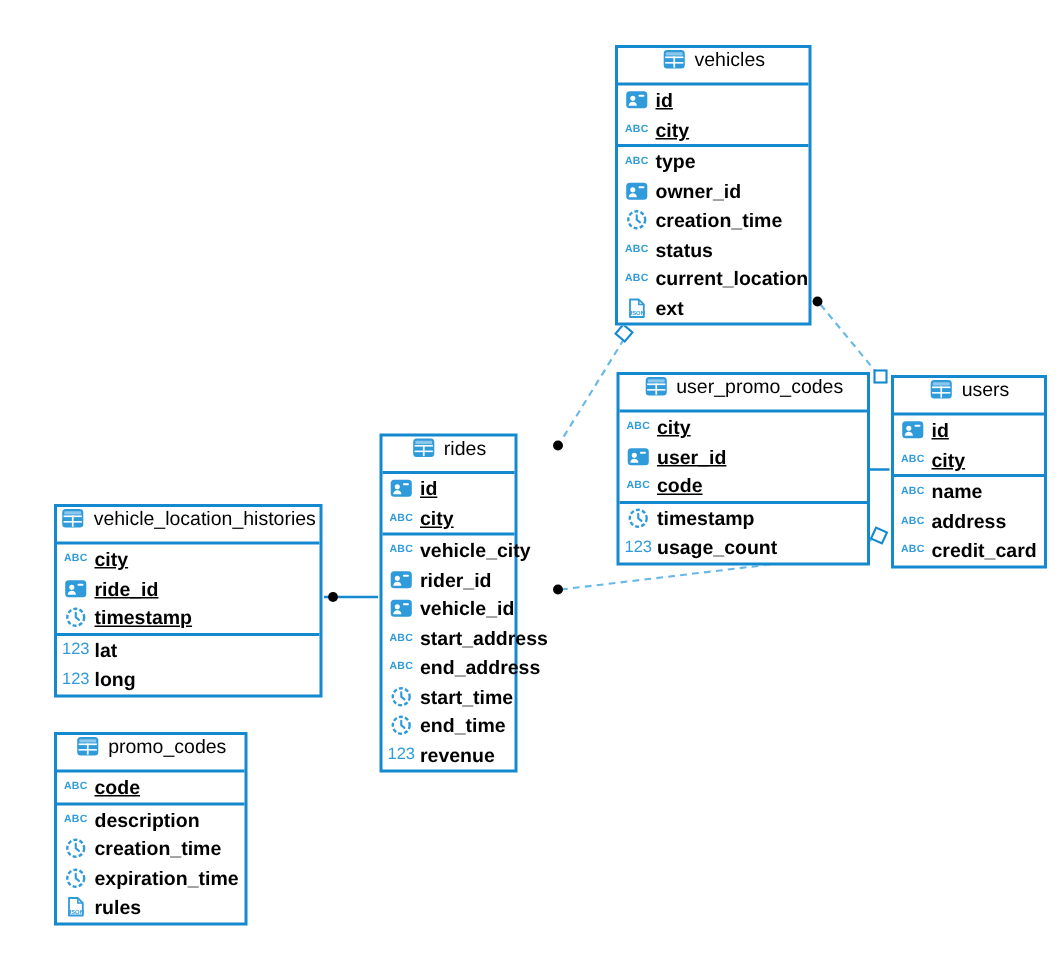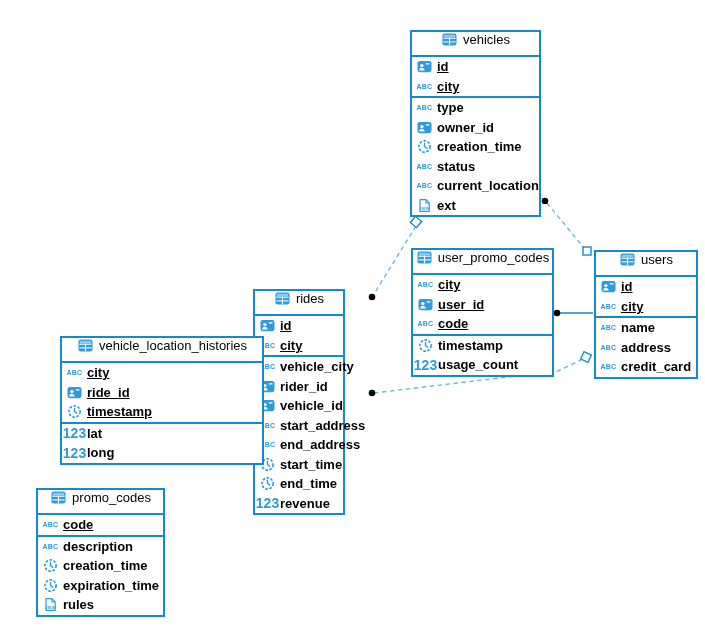--- a/index.html
+++ b/index.html
@@ -17,21 +17,21 @@
     border-bottom:2px solid var(--accent);font-size:13px;color:#000;white-space:nowrap;
   }
   .section + .section{border-top:2px solid var(--accent);}
   .frow{
     height:19.5px;display:flex;align-items:center;gap:4px;padding-left:4px;
     font-size:13px;color:#000;white-space:nowrap;
   }
   .frow.key .flabel{font-weight:700;text-decoration:underline;}
   .ficon{width:17px;flex:none;display:flex;align-items:center;justify-content:center;color:var(--icon);}
   .abc{font-family:"Liberation Sans",sans-serif;font-weight:700;font-size:7px;letter-spacing:.2px;color:var(--icon);}
-  .n123{font-family:"Liberation Sans",sans-serif;font-weight:700;font-size:14px;color:var(--icon);}
+  .n123{font-family:"Liberation Sans",sans-serif;font-weight:400;font-size:11px;color:var(--icon);}
   .flabel{line-height:1;font-weight:bold;}
 </style>
 </head>
 <body>
 
 <div id="canvas" style="--accent: #1489cf; --icon: #2f9bdb; background: rgb(255, 255, 255);">
   <svg id="wires" width="705" height="636">
       <g>
         <polyline points="416,226 374,294" fill="none" stroke="#66b8e8" stroke-width="1.4" stroke-dasharray="4.5 3.5"></polyline>
         <rect x="412" y="218" width="8" height="8" fill="#ffffff" stroke="#1489cf" stroke-width="1.4" transform="rotate(40 416 222)"></rect>
@@ -132,21 +132,21 @@
             <svg width="15" height="15" viewBox="0 0 16 16">
               <path d="M3.2 1.8h6.3L13 5.3v8.9H3.2z" fill="none" stroke="currentColor" stroke-width="1.3" stroke-linejoin="round"></path>
               <path d="M9.5 1.8v3.5H13" fill="none" stroke="currentColor" stroke-width="1.1"></path>
               <text x="8.1" y="12.8" text-anchor="middle" font-size="4.2" font-weight="700" fill="currentColor" font-family="Liberation Sans">JSON</text>
             </svg>
           </span>
           <span class="flabel">ext</span>
         </div>
       </div>
     </div>
-    <div class="table" style="left: 411px; top: 248px; width: 143px;">
+    <div class="table" style="left: 411px; top: 248px; width: 169px;">
       <div class="thead">
         <span class="ficon">
           <svg width="15" height="15" viewBox="0 0 16 16">
             <rect x="0.5" y="1.5" width="15" height="13" rx="2.5" fill="currentColor"></rect>
             <rect x="2" y="3" width="12" height="2.4" rx="0.6" fill="#ffffff" opacity="0.45"></rect>
             <rect x="1.5" y="6" width="13" height="1.2" fill="#ffffff"></rect>
             <rect x="1.5" y="10" width="13" height="1.1" fill="#ffffff"></rect>
             <rect x="7.4" y="6" width="1.2" height="8" fill="#ffffff"></rect>
           </svg>
         </span>
@@ -340,21 +340,21 @@
           <span class="flabel">end_time</span>
         </div>
         <div class="frow">
           <span class="ficon">
             <span class="n123">123</span>
           </span>
           <span class="flabel">revenue</span>
         </div>
       </div>
     </div>
-    <div class="table" style="left: 36px; top: 336px; width: 204px; margin-left: 24px;">
+    <div class="table" style="left: 36px; top: 336px; width: 179px;">
       <div class="thead">
         <span class="ficon">
           <svg width="15" height="15" viewBox="0 0 16 16">
             <rect x="0.5" y="1.5" width="15" height="13" rx="2.5" fill="currentColor"></rect>
             <rect x="2" y="3" width="12" height="2.4" rx="0.6" fill="#ffffff" opacity="0.45"></rect>
             <rect x="1.5" y="6" width="13" height="1.2" fill="#ffffff"></rect>
             <rect x="1.5" y="10" width="13" height="1.1" fill="#ffffff"></rect>
             <rect x="7.4" y="6" width="1.2" height="8" fill="#ffffff"></rect>
           </svg>
         </span>

